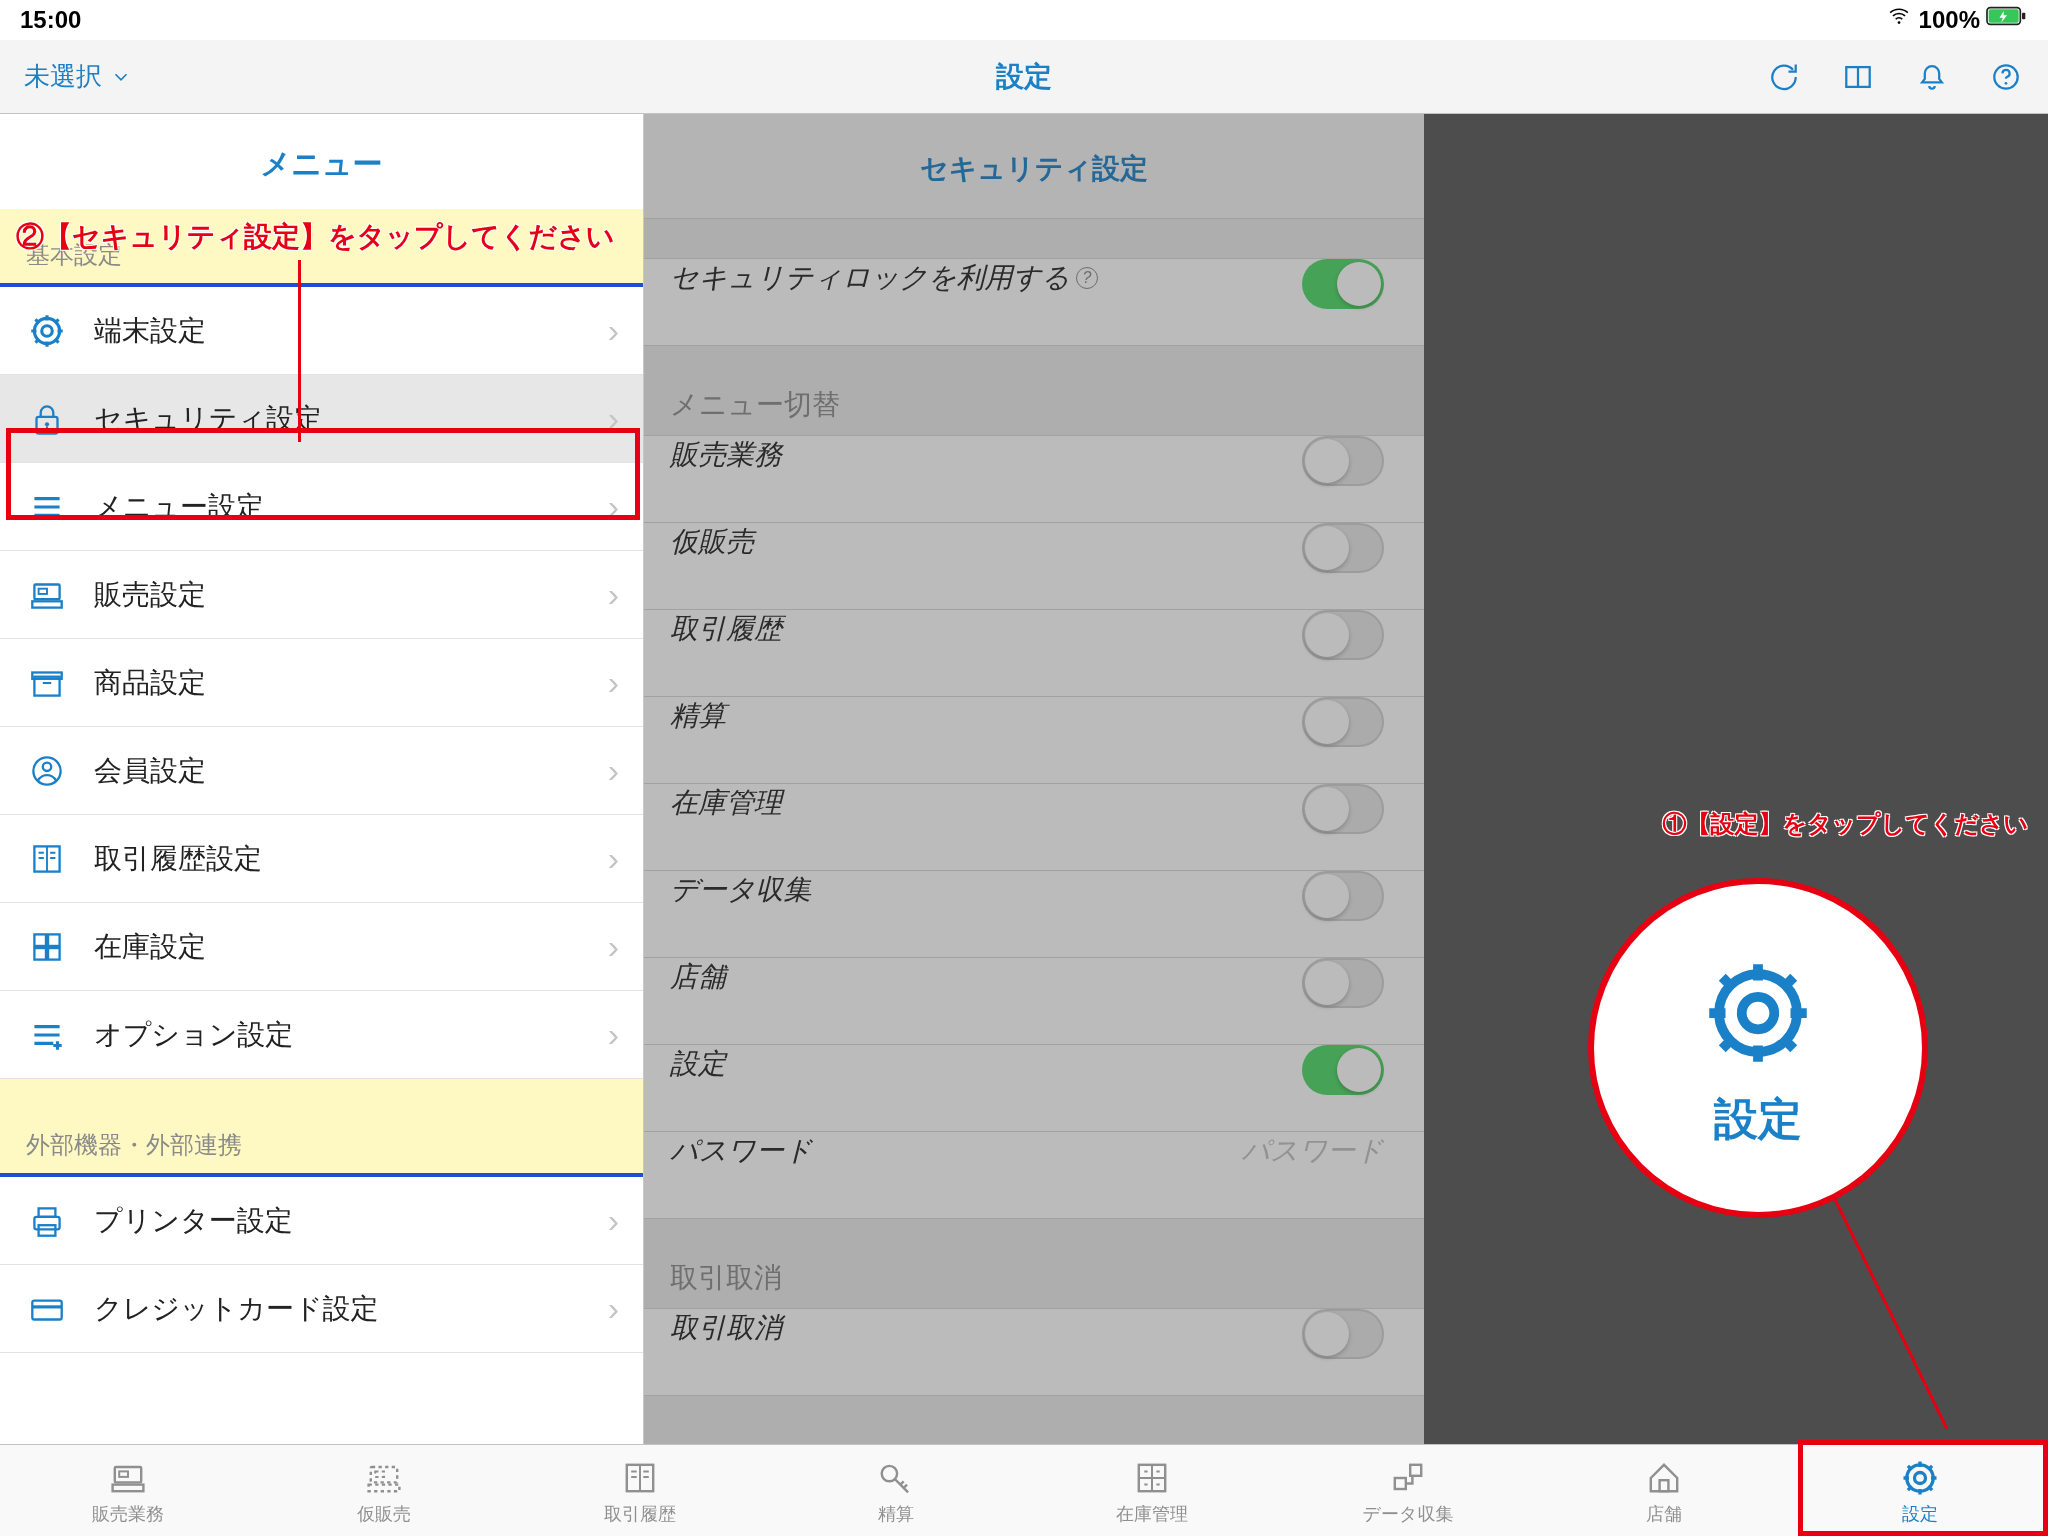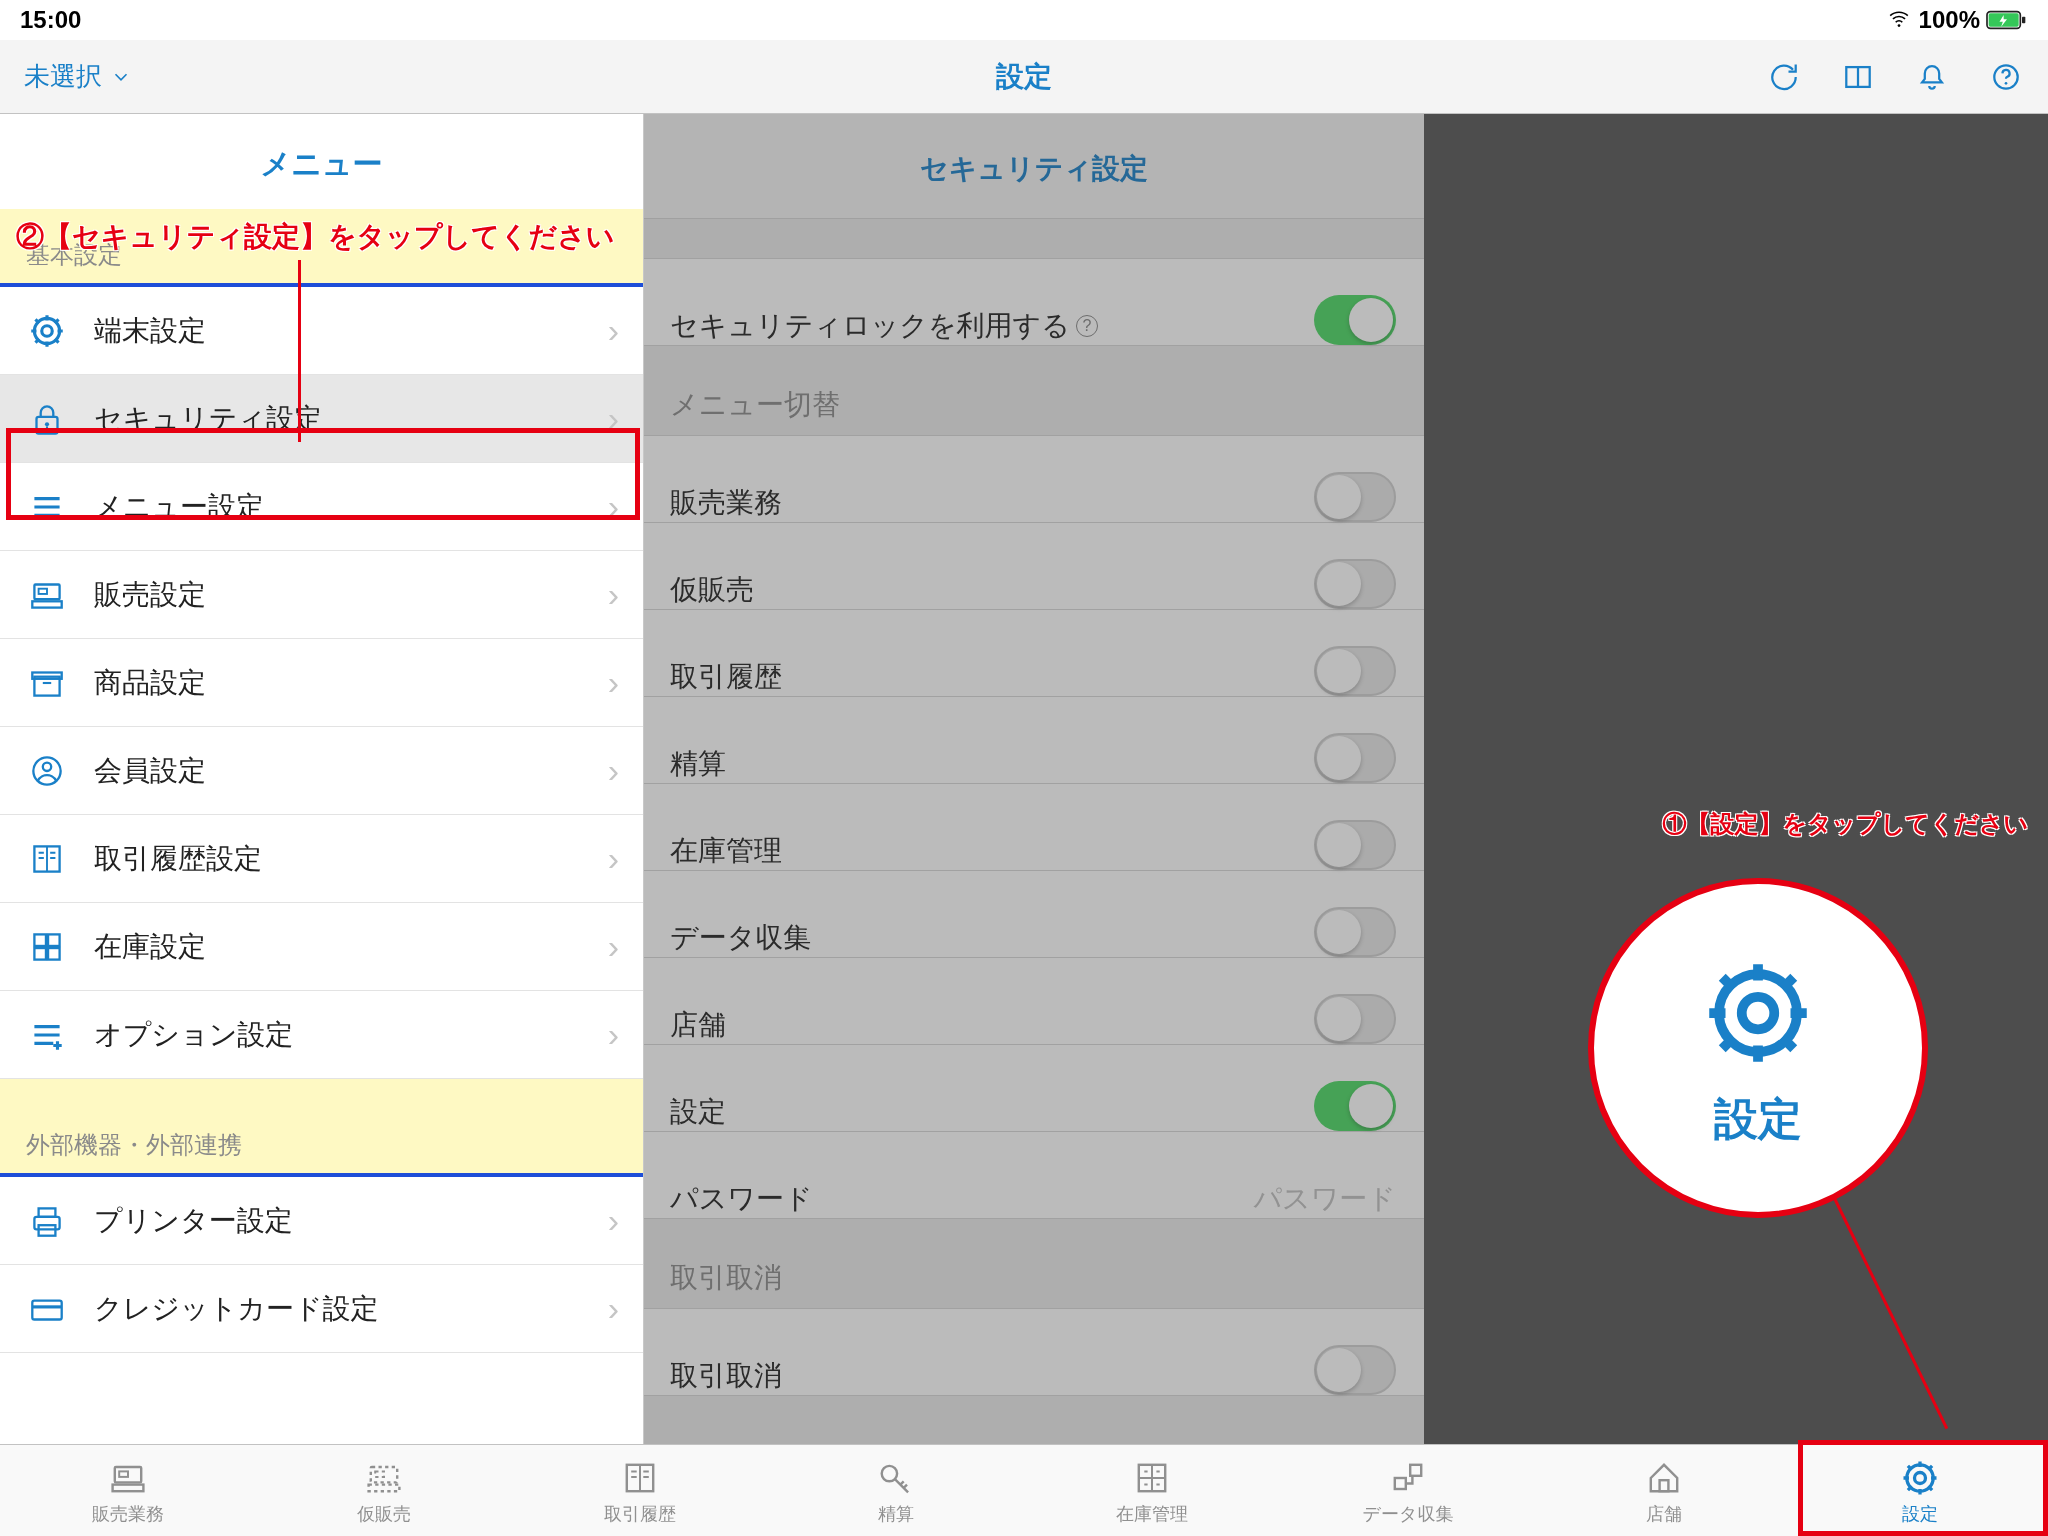--- a/index.html
+++ b/index.html
@@ -3,21 +3,21 @@
 <meta charset="utf-8">
 <style>
   * { box-sizing: border-box; margin: 0; padding: 0; }
   html, body { width: 2048px; height: 1536px; font-family: -apple-system, "Hiragino Sans", sans-serif; overflow: hidden; }
   body { background: #d6d6d6; position: relative; }
 
   
   .status-bar { height: 40px; background: #fff; display: flex; align-items: center; padding: 0 20px; font-size: 24px; font-weight: 600; }
   .status-bar .time { flex: 0 0 auto; }
   .status-bar .spacer { flex: 1; }
-  .status-bar .bat-wrap { display: flex; align-items: center; gap: 6px; }
+  .status-bar .bat-wrap { display: flex; gap: 6px; }
   .wifi-ic { width: 28px; height: 22px; }
   .bat-ic { width: 42px; height: 20px; }
 
   
   .header { height: 74px; background: #f4f4f4; border-bottom: 1px solid #c2c2c2; display: flex; align-items: center; padding: 0 24px; position: relative; }
   .header .left { display: flex; align-items: center; gap: 8px; color: #1a80c8; font-size: 26px; }
   .header .title { position: absolute; left: 50%; transform: translateX(-50%); font-size: 28px; font-weight: 600; color: #1a80c8; }
   .header .right { margin-left: auto; display: flex; align-items: center; gap: 38px; }
   .hdr-ic { width: 36px; height: 36px; color: #1a80c8; }
 
@@ -32,21 +32,21 @@
   .menu-row.selected { background: #e7e7e7; }
   .menu-row .mi-ic { width: 42px; height: 42px; color: #1a80c8; flex-shrink: 0; }
   .menu-row .mi-label { margin-left: 26px; font-size: 28px; color: #222; flex: 1; }
   .menu-row .chev { color: #c5c5c5; font-size: 34px; }
   .section-head.ext { padding-top: 50px; }
 
   
   .detail { width: 780px; background: #ececec; overflow: hidden; }
   .detail-title { text-align: center; font-size: 28px; font-weight: 600; color: #1a80c8; padding: 36px 0 30px; background: #f4f4f4; border-bottom: 1px solid #d6d6d6; }
   .d-sec-head { color: #8a8a8a; font-size: 28px; padding: 40px 26px 12px; }
-  .d-row { display: flex; align-items: flex-end; height: 88px; padding: 0 28px 0 26px; background: #fff; border-top: 1px solid #d8d8d8; border-bottom: 1px solid #d8d8d8; margin-top: -1px; font-size: 28px; color: #222; }
+  .d-row { display: flex; align-items: flex-start; height: 88px; padding: 0 40px 0 26px; background: #fff; border-top: 1px solid #d8d8d8; border-bottom: 1px solid #d8d8d8; margin-top: -1px; font-size: 28px; color: #222; font-style: italic; }
   .d-row .label { flex: 1; display: flex; align-items: center; gap: 6px; }
   .d-row .toggle { width: 82px; height: 50px; border-radius: 25px; position: relative; }
   .toggle.on { background: #4cd964; }
   .toggle.off { background: #e6e6e6; border: 2px solid #d0d0d0; }
   .toggle .knob { position: absolute; width: 44px; height: 44px; background: #fff; border-radius: 50%; top: 3px; box-shadow: 0 2px 4px rgba(0,0,0,.25); }
   .toggle.on .knob { right: 3px; }
   .toggle.off .knob { left: 1px; top: 1px; }
   .d-row .ph { color: #c0c0c0; }
   .help-q { display:inline-block; width:22px; height:22px; border:1.5px solid #888; border-radius:50%; font-size:16px; color:#888; text-align:center; line-height:20px; }
 

